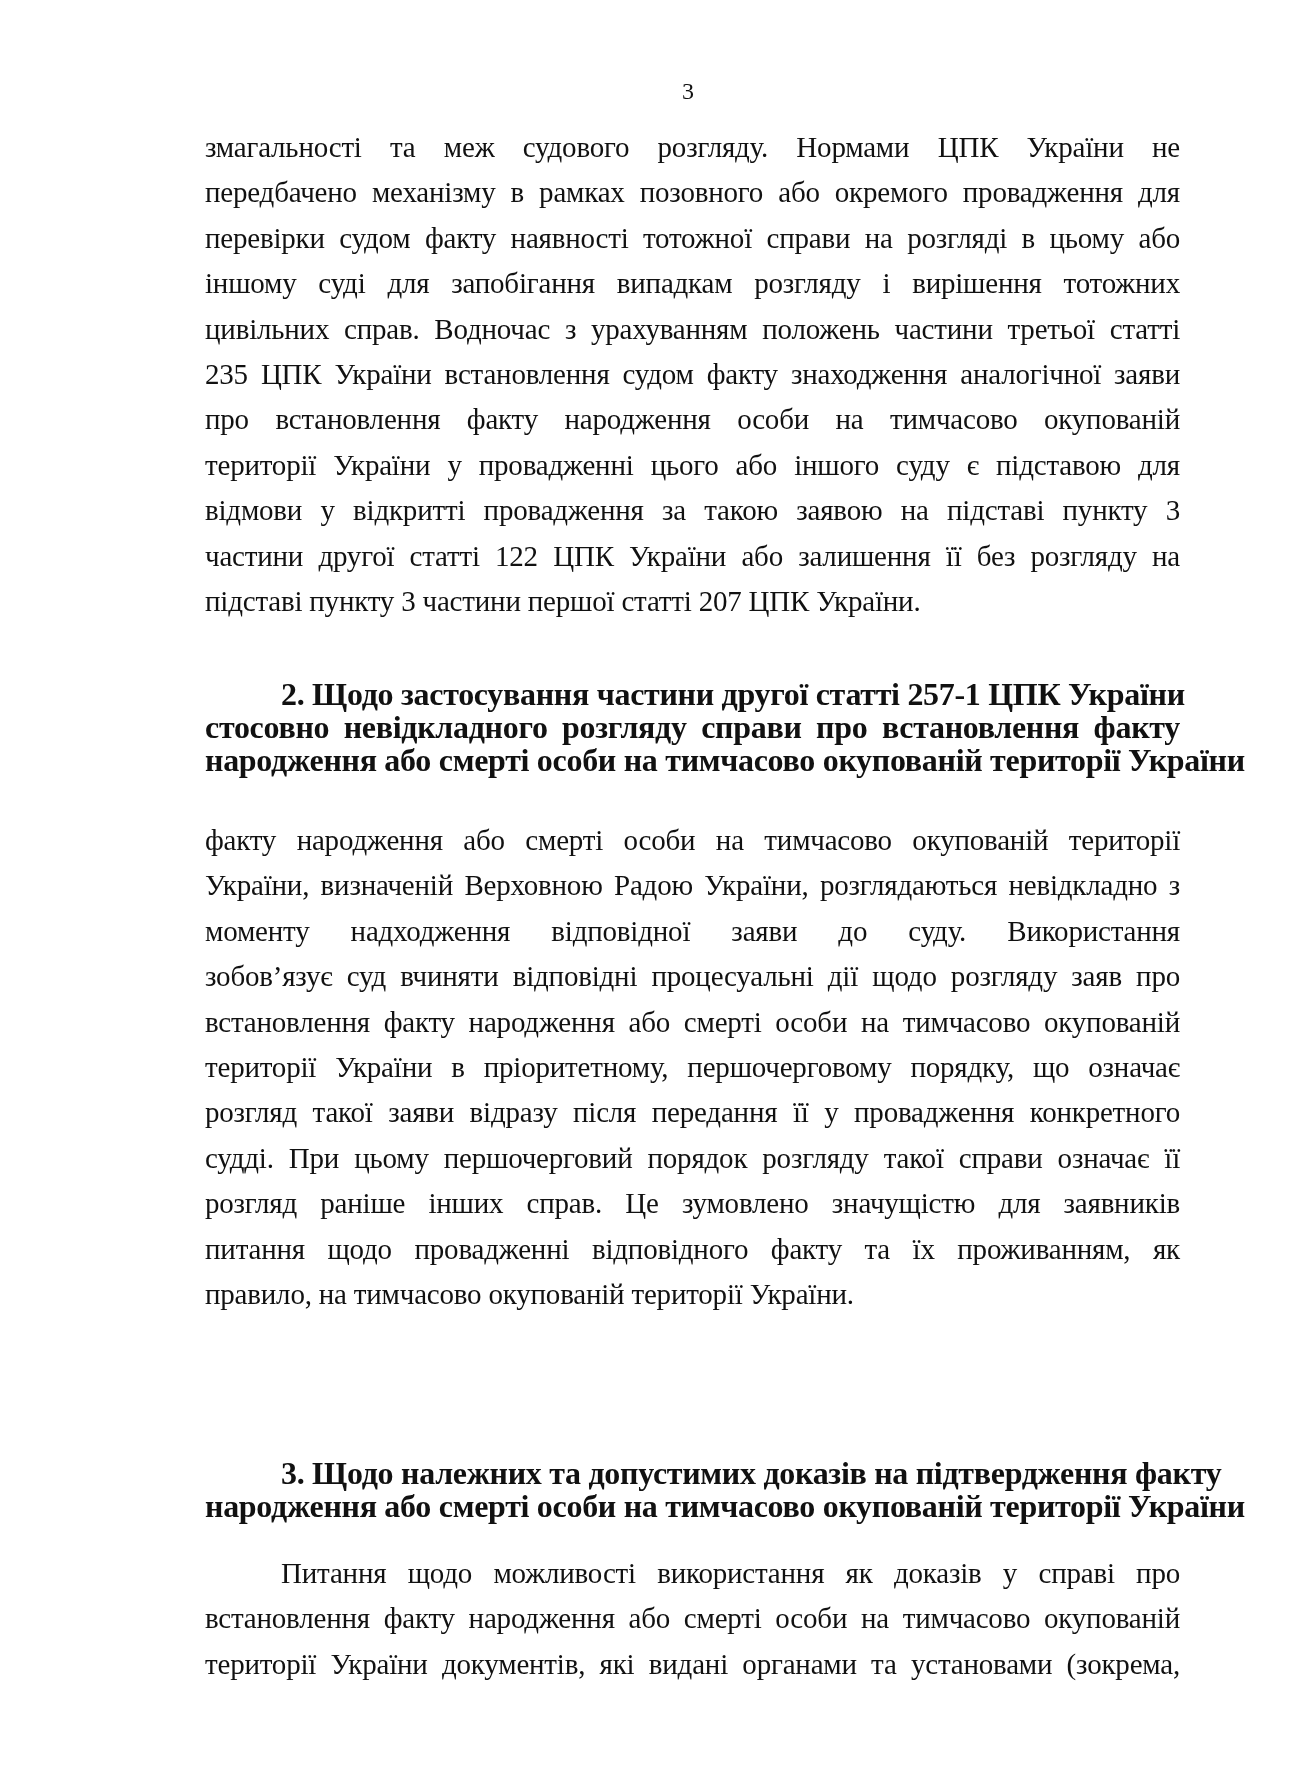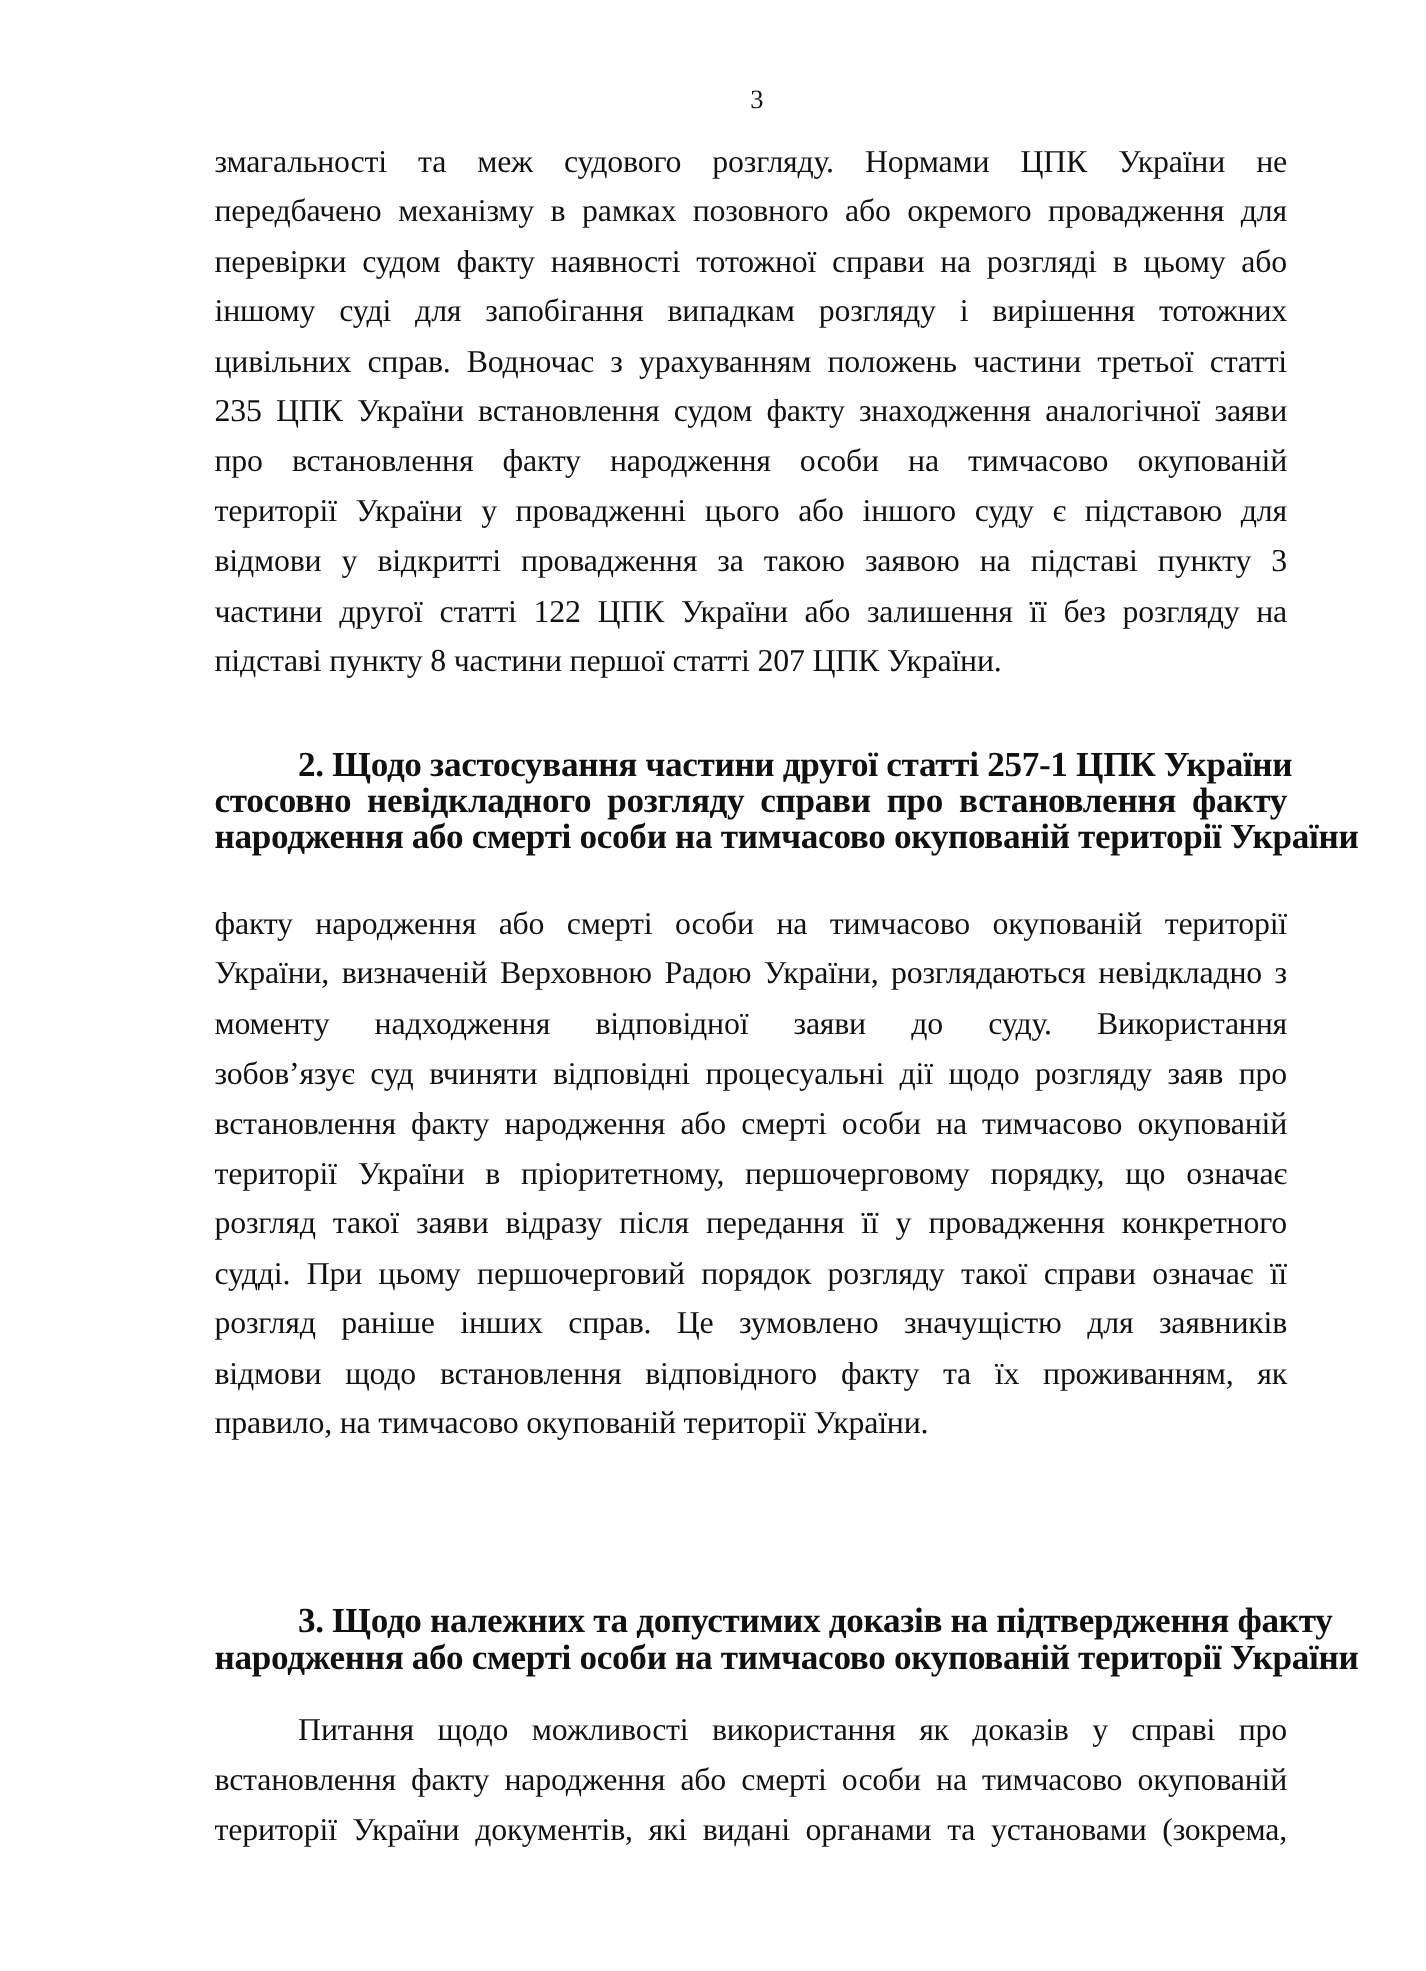--- a/index.html
+++ b/index.html
@@ -5,21 +5,21 @@
     html, body { margin: 0; padding: 0; background: #ffffff; }
     body {
       width: 1296px; height: 1792px; position: relative; overflow: hidden;
       font-family: "Liberation Serif", "DejaVu Serif", serif;
       color: #111111;
     }
     .page-number {
       position: absolute; left: 0; width: 1376px; top: 76px;
       text-align: center; font-size: 24px; line-height: 30px;
     }
-    .block { position: absolute; left: 195px; width: 975px; }
+    .block { position: absolute; left: 205px; width: 975px; }
     .line {
       display: block; white-space: nowrap; overflow: visible;
       font-size: 29px; height: 45.4px; line-height: 45.4px;
       text-align: justify; text-align-last: justify;
       letter-spacing: -0.2px;
     }
     .line.last { text-align-last: left; }
     .line.indent { padding-left: 76px; }
     .heading .line {
       font-weight: bold; font-size: 32px; height: 33px; line-height: 33px;
@@ -36,40 +36,40 @@
   <span class="line">змагальності та меж судового розгляду. Нормами ЦПК України не</span>
   <span class="line">передбачено механізму в рамках позовного або окремого провадження для</span>
   <span class="line">перевірки судом факту наявності тотожної справи на розгляді в цьому або</span>
   <span class="line">іншому суді для запобігання випадкам розгляду і вирішення тотожних</span>
   <span class="line">цивільних справ. Водночас з урахуванням положень частини третьої статті</span>
   <span class="line">235 ЦПК України встановлення судом факту знаходження аналогічної заяви</span>
   <span class="line">про встановлення факту народження особи на тимчасово окупованій</span>
   <span class="line">території України у провадженні цього або іншого суду є підставою для</span>
   <span class="line">відмови у відкритті провадження за такою заявою на підставі пункту 3</span>
   <span class="line">частини другої статті 122 ЦПК України або залишення її без розгляду на</span>
-  <span class="line last">підставі пункту 8 частини першої статті 207 ЦПК України.</span>
+  <span class="line last">підставі пункту 3 частини першої статті 207 ЦПК України.</span>
 </div>
 
 <div class="block heading" style="top:678px;">
   <span class="line indent">2. Щодо застосування частини другої статті 257-1 ЦПК України</span>
   <span class="line">стосовно невідкладного розгляду справи про встановлення факту</span>
   <span class="line">народження або смерті особи на тимчасово окупованій території України</span>
 </div>
 
 <div class="block" style="top:818px;">
   <span class="line">факту народження або смерті особи на тимчасово окупованій території</span>
   <span class="line">України, визначеній Верховною Радою України, розглядаються невідкладно з</span>
   <span class="line">моменту надходження відповідної заяви до суду. Використання</span>
   <span class="line">зобов’язує суд вчиняти відповідні процесуальні дії щодо розгляду заяв про</span>
   <span class="line">встановлення факту народження або смерті особи на тимчасово окупованій</span>
   <span class="line">території України в пріоритетному, першочерговому порядку, що означає</span>
   <span class="line">розгляд такої заяви відразу після передання її у провадження конкретного</span>
   <span class="line">судді. При цьому першочерговий порядок розгляду такої справи означає її</span>
   <span class="line">розгляд раніше інших справ. Це зумовлено значущістю для заявників</span>
-  <span class="line">відмови щодо встановлення відповідного факту та їх проживанням, як</span>
+  <span class="line">питання щодо провадженні відповідного факту та їх проживанням, як</span>
   <span class="line last">правило, на тимчасово окупованій території України.</span>
 </div>
 
 <div class="block heading" style="top:1457px;">
   <span class="line indent">3. Щодо належних та допустимих доказів на підтвердження факту</span>
   <span class="line">народження або смерті особи на тимчасово окупованій території України</span>
 </div>
 
 <div class="block" style="top:1551px;">
   <span class="line indent">Питання щодо можливості використання як доказів у справі про</span>

